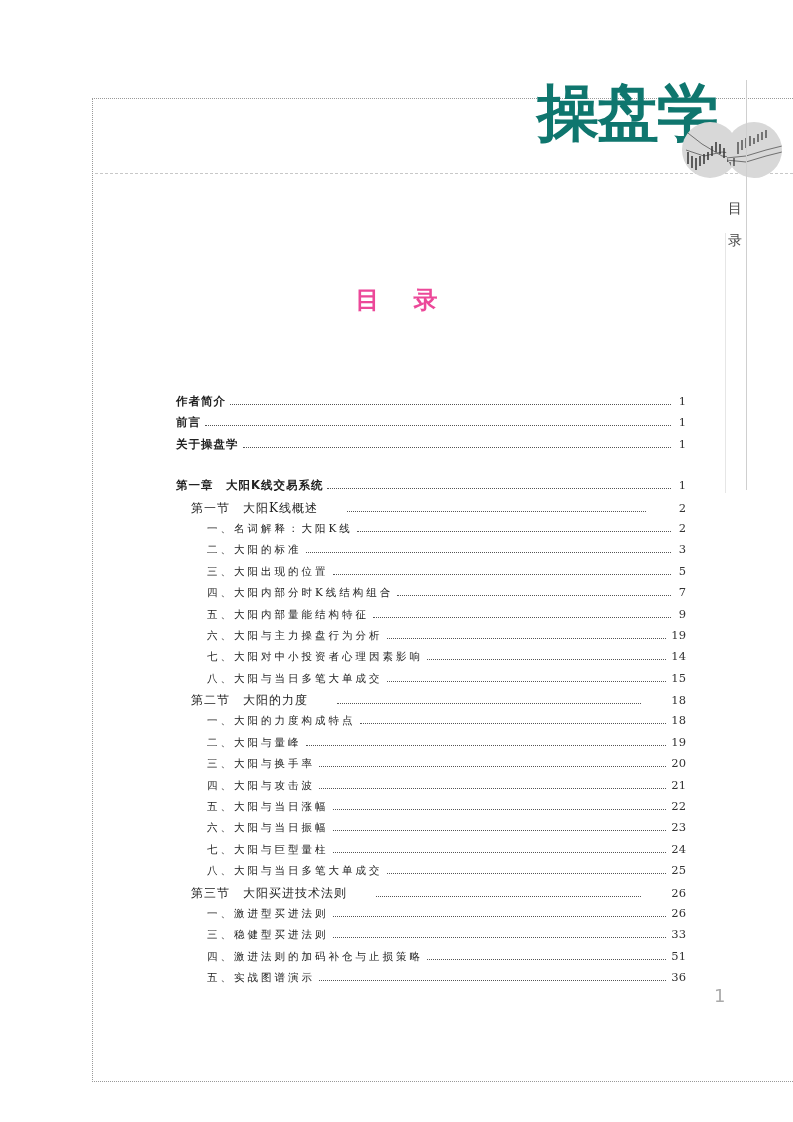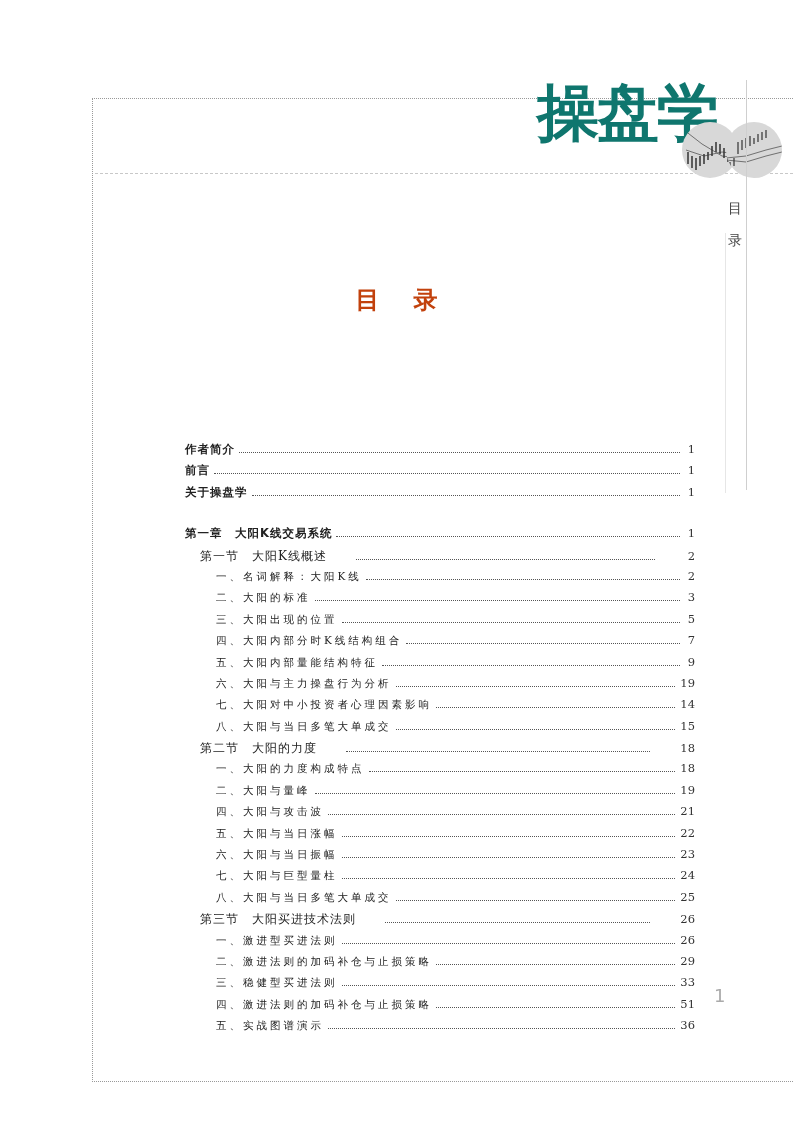--- a/index.html
+++ b/index.html
@@ -12,22 +12,22 @@
   .brand { position:absolute; left:537px; top:82px; font-family:"DejaVu Sans", sans-serif;
            font-weight:bold; font-size:62px; color:#0f766e; letter-spacing:-2px; line-height:1; }
   .circle { position:absolute; width:56px; height:56px; border-radius:50%; background:#d8d8d8; overflow:hidden; }
   .c1 { left:682px; top:122px; }
   .c2 { left:726px; top:122px; }
   .vline-main { position:absolute; left:746px; top:80px; width:1px; height:410px; background:#cfcfcf; }
   .vline-side { position:absolute; left:725px; top:233px; width:1px; height:260px; background:#e6e6e6; }
   .side-label { position:absolute; left:728px; font-size:14px; color:#444; font-family:"DejaVu Sans", sans-serif; }
   .page-title { position:absolute; left:0; width:793px; top:284px; text-align:center;
                 font-size:24px; font-weight:bold; letter-spacing:34px; text-indent:34px;
-                font-family:"DejaVu Sans", sans-serif; color:#c2410c; }
-  .toc { position:absolute; left:185px; top:394px; width:510px;margin-top:48px; }
+                font-family:"DejaVu Sans", sans-serif; color:#ec4899; }
+  .toc { position:absolute; left:176px; top:394px; width:510px; }
   .row { display:flex; align-items:baseline; height:21.4px; font-size:11.5px; white-space:nowrap; }
   .row .t { padding-right:4px; letter-spacing:2px; }
   .row .dots { flex:1; border-bottom:1px dotted #555; margin-bottom:3px; min-width:10px; }
   .row .p { padding-left:5px; min-width:10px; text-align:right; color:#333; font-family:"DejaVu Serif", serif; }
   .row.front .t { font-family:"DejaVu Sans", sans-serif; font-weight:bold; letter-spacing:1px; }
   .row.chapter .t { font-family:"DejaVu Sans", sans-serif; font-weight:bold; letter-spacing:1px; }
   .row.section { padding-left:15px;gap:25px; }
   .row.section .t { letter-spacing:1px; font-size:12px; }
   .row.item { padding-left:31px; }
   .row.item .t { font-size:10.5px; letter-spacing:3px; }
@@ -163,20 +163,25 @@
       <span class="t">一、大阳的力度构成特点</span>
       <span class="dots"></span>
       <span class="p">18</span>
     </div>
   <div class="row item">
       <span class="t">二、大阳与量峰</span>
       <span class="dots"></span>
       <span class="p">19</span>
     </div>
   <div class="row item">
+      <span class="t">三、大阳与换手率</span>
+      <span class="dots"></span>
+      <span class="p">20</span>
+    </div>
+  <div class="row item">
       <span class="t">四、大阳与攻击波</span>
       <span class="dots"></span>
       <span class="p">21</span>
     </div>
   <div class="row item">
       <span class="t">五、大阳与当日涨幅</span>
       <span class="dots"></span>
       <span class="p">22</span>
     </div>
   <div class="row item">
@@ -199,25 +204,20 @@
       <span class="t">第三节　大阳买进技术法则</span>
       <span class="dots"></span>
       <span class="p">26</span>
     </div>
   <div class="row item">
       <span class="t">一、激进型买进法则</span>
       <span class="dots"></span>
       <span class="p">26</span>
     </div>
   <div class="row item">
-      <span class="t">二、激进法则的加码补仓与止损策略</span>
-      <span class="dots"></span>
-      <span class="p">29</span>
-    </div>
-  <div class="row item">
       <span class="t">三、稳健型买进法则</span>
       <span class="dots"></span>
       <span class="p">33</span>
     </div>
   <div class="row item">
       <span class="t">四、激进法则的加码补仓与止损策略</span>
       <span class="dots"></span>
       <span class="p">51</span>
     </div>
   <div class="row item">

